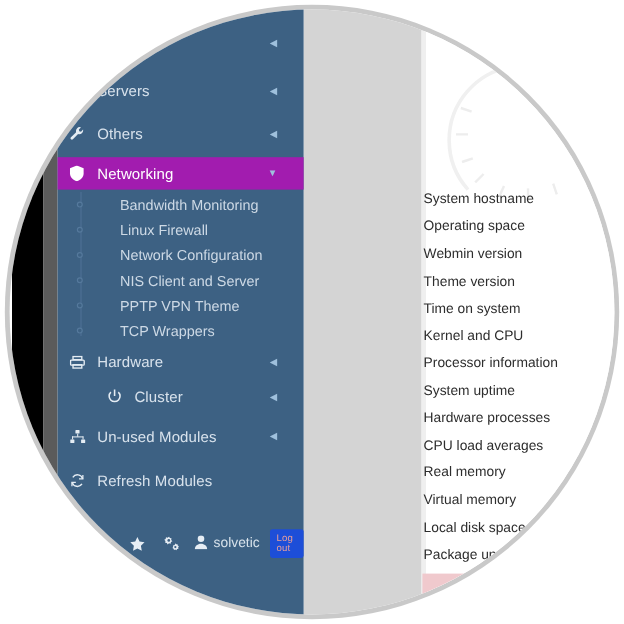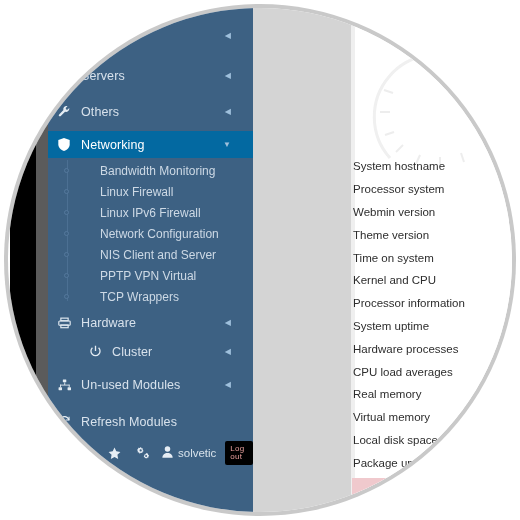--- a/index.html
+++ b/index.html
@@ -105,21 +105,21 @@
     height: 27px;
     display: flex;
     align-items: center;
     padding-left: 10px;
     box-sizing: border-box;
     color: #d8e2ec;
     font-size: 12.5px;
     white-space: nowrap;
   }
   .menu-row.active {
-    background: #0369a1;
+    background: #a21caf;
     color: #ffffff;
   }
   .menu-row .mi-icon {
     width: 20px;
     flex: 0 0 20px;
     display: flex;
     align-items: center;
     justify-content: flex-start;
     color: #e4ecf3;
   }
@@ -200,21 +200,21 @@
   .tb-btn svg { display: block; }
   .tb-user {
     display: flex;
     align-items: center;
     color: #d7e2eb;
     font-size: 11.5px;
     margin-right: 9px;
   }
   .tb-user .uname { margin-left: 5px; }
   .tb-logout {
-    background: #000000;
+    background: #1d4ed8;
     color: #e79f9c;
     font-size: 8px;
     line-height: 1;
     padding: 4px 5px;
     border-radius: 2px;
     letter-spacing: .2px;
   }
 
   
   #info-list {
@@ -318,33 +318,29 @@
           <div class="sub-row">
             <span class="dot"></span>
             <span>Bandwidth Monitoring</span>
           </div>
           <div class="sub-row">
             <span class="dot"></span>
             <span>Linux Firewall</span>
           </div>
           <div class="sub-row">
             <span class="dot"></span>
-            <span>Linux IPv6 Firewall</span>
-          </div>
-          <div class="sub-row">
-            <span class="dot"></span>
             <span>Network Configuration</span>
           </div>
           <div class="sub-row">
             <span class="dot"></span>
             <span>NIS Client and Server</span>
           </div>
           <div class="sub-row">
             <span class="dot"></span>
-            <span>PPTP VPN Virtual</span>
+            <span>PPTP VPN Theme</span>
           </div>
           <div class="sub-row">
             <span class="dot"></span>
             <span>TCP Wrappers</span>
           </div>
         </div>
 
         <div class="menu-row" style="margin-top:2px;">
           <span class="mi-icon">
             <svg width="13" height="12" viewBox="0 0 16 14" fill="none" stroke="#e4ecf3" stroke-width="1.4">
@@ -425,21 +421,21 @@
           </div>
           <div class="tb-logout">Log out</div>
         </div>
       </div>
 
       <div id="info-list">
         <div class="info-row">
             <span>System hostname</span>
           </div>
         <div class="info-row">
-            <span>Processor system</span>
+            <span>Operating space</span>
           </div>
         <div class="info-row">
             <span>Webmin version</span>
           </div>
         <div class="info-row">
             <span>Theme version</span>
           </div>
         <div class="info-row">
             <span>Time on system</span>
           </div>

